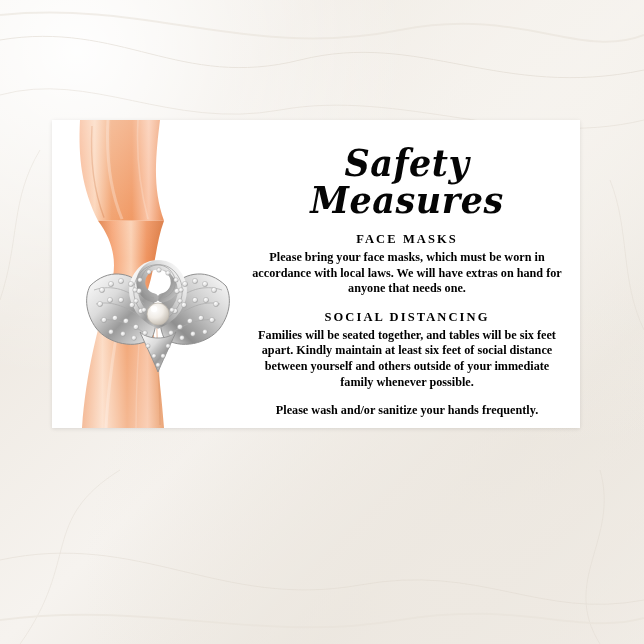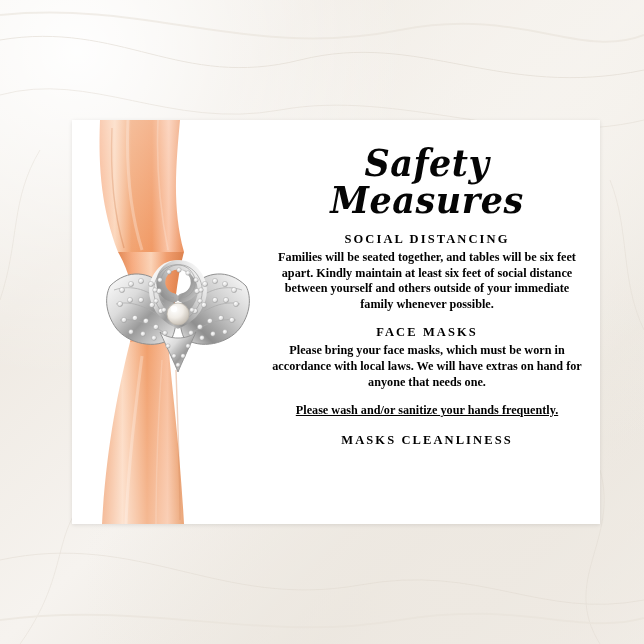--- a/index.html
+++ b/index.html
@@ -27,24 +27,24 @@
   .veins {
     position: absolute;
     inset: 0;
     opacity: 0.55;
     pointer-events: none;
   }
 
   
   .card {
     position: absolute;
-    left: 72px;
+    left: 52px;
     top: 120px;
     width: 528px;
-    height: 404px;
+    height: 308px;
     background: #ffffff;
     box-shadow: 0 1px 4px rgba(0,0,0,0.10);
     overflow: hidden;
   }
 
   
   .ribbon-wrap {
     position: absolute;
     left: 0;
     top: 0;
@@ -109,21 +109,20 @@
     margin: 0;
     color: #000;
   }
   .note {
     font-family: "Liberation Serif", serif;
     font-weight: bold;
     font-size: 12.2px;
     line-height: 1.28;
     margin: 0 0 14px 0;
     color: #000;
-    text-decoration: underline;
   }
 </style>
 </head>
 <body>
 
 <div class="backdrop">
 
   <svg class="veins" viewBox="0 0 644 644" preserveAspectRatio="none">
     <g stroke="#ddd6cc" fill="none" stroke-width="1">
       <path d="M0,40 C120,20 180,90 300,60 C420,30 500,100 644,70"></path>
@@ -299,29 +298,29 @@
         <circle cx="90" cy="118" r="2.2"></circle>
           <circle cx="85" cy="128" r="2.2"></circle>
       </g>
     </svg>
 
     <div class="content">
 
       <div class="title">Safety Measures</div>
 
       <div class="section">
+        <div class="section-head">FACE MASKS</div>
+        <p class="section-body">Please bring your face masks, which must be worn in accordance with local laws. We will have extras on hand for anyone that needs one.</p>
+      </div>
+
+      <div class="section">
         <div class="section-head">SOCIAL DISTANCING</div>
         <p class="section-body">Families will be seated together, and tables will be six feet apart. Kindly maintain at least six feet of social distance between yourself and others outside of your immediate family whenever possible.</p>
       </div>
 
-      <div class="section">
-        <div class="section-head">FACE MASKS</div>
-        <p class="section-body">Please bring your face masks, which must be worn in accordance with local laws. We will have extras on hand for anyone that needs one.</p>
-      </div>
-
       <p class="note">Please wash and/or sanitize your hands frequently.</p>
 
       <div class="section">
         <div class="section-head">MASKS CLEANLINESS</div>
       </div>
 
     </div>
   </div>
 </div>
 

